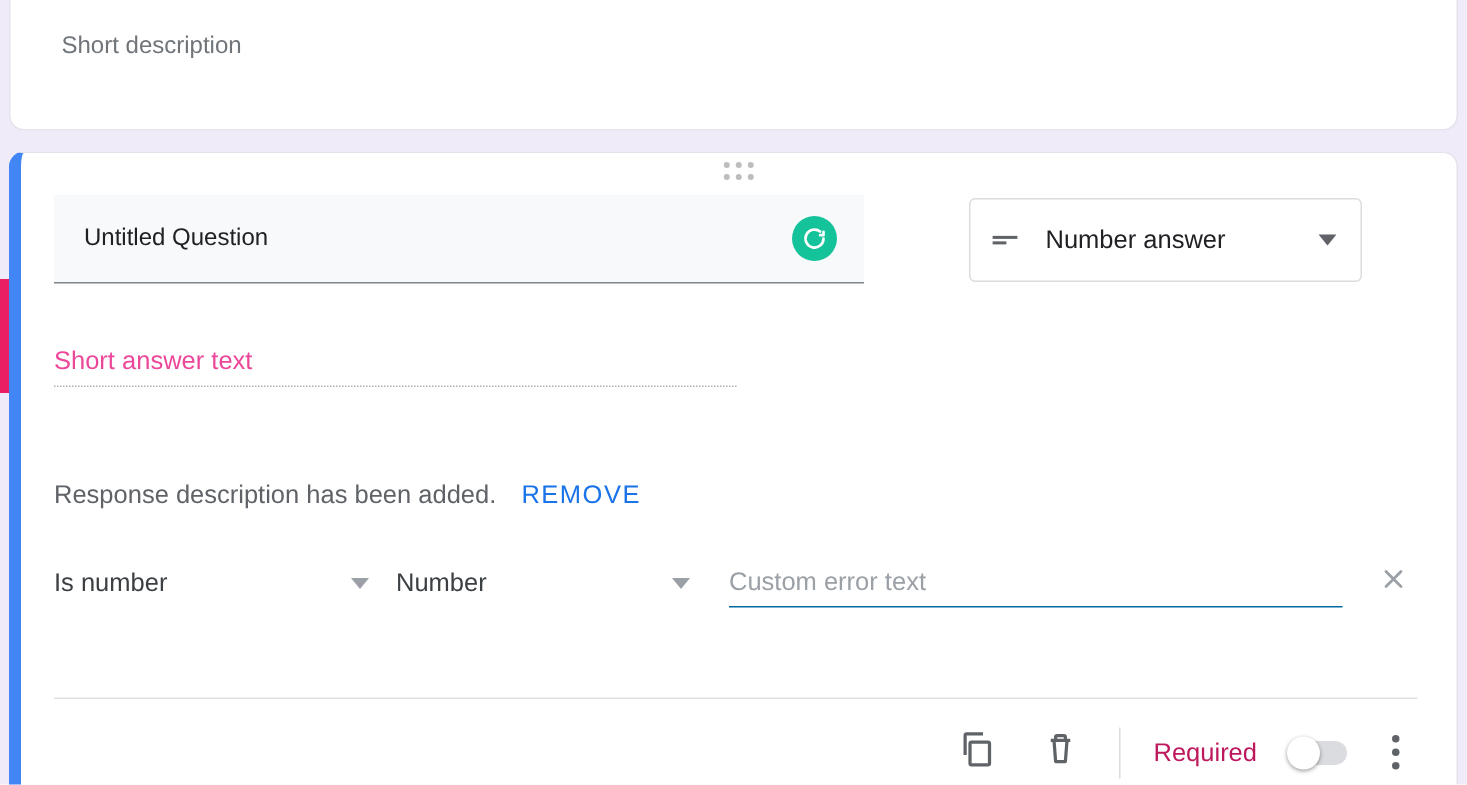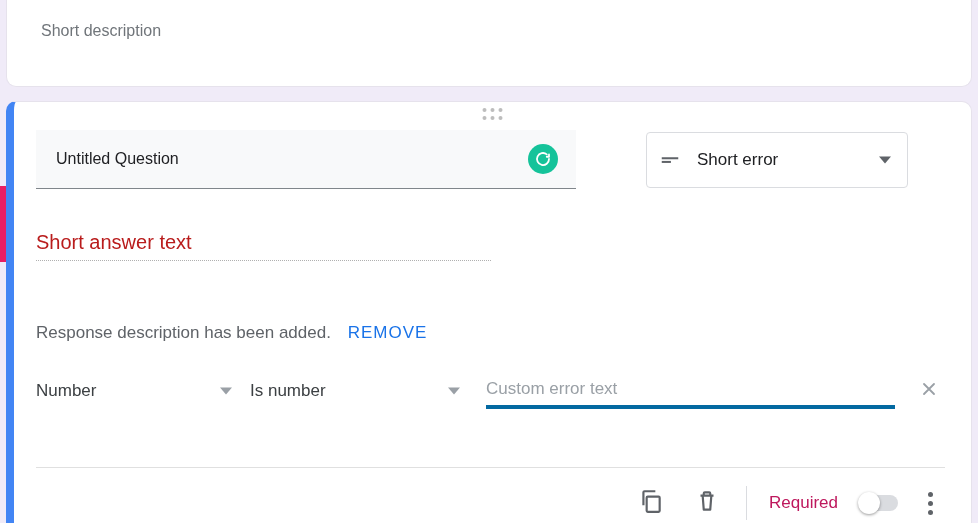--- a/index.html
+++ b/index.html
@@ -124,22 +124,22 @@
   .type-label { flex: 1; font-size: 17px; color: #202124; }
   .dropdown-caret svg { display: block; }
   
   .answer-preview {
     margin-top: 42px;
     width: 455px;
   }
   .answer-preview-text {
     border-bottom: 1px dotted #b0b0b0;
     padding-bottom: 6px;
-    font-size: 20px;
-    color: #b91c1c;
+    font-size: 17px;
+    color: #ec4899;
   }
   
   .validation-msg {
     margin-top: 62px;
     font-size: 17px;
     color: #5f6368;
   }
   .remove-link {
     color: #1a73e8;
     margin-left: 12px;
@@ -161,21 +161,21 @@
     font-size: 17px;
     color: #3c4043;
     padding: 6px 0;
     cursor: pointer;
   }
   .vdrop.nwrap { width: 196px; }
   .vdrop.cwrap { width: 210px; }
   .vdrop-label { flex: 1; }
   .errtext-wrap {
     flex: 1;
-    border-bottom: 4px solid #0369a1;
+    border-bottom: 1px solid #0369a1;
     margin-left: 8px;
   }
   .errtext-input {
     border: none;
     width: 100%;
     font-size: 17px;
     padding: 6px 0;
     outline: none;
     font-family: inherit;
     color: #202124;
@@ -257,47 +257,47 @@
       </div>
     </div>
 
     <div class="type-dropdown">
       <span class="type-icon">
         <svg width="22" height="22" viewBox="0 0 24 24">
           <rect x="3" y="9" width="18" height="2.2" fill="#5f6368"></rect>
           <rect x="3" y="13" width="10" height="2.2" fill="#5f6368"></rect>
         </svg>
       </span>
-      <span class="type-label">Short error</span>
+      <span class="type-label">Number answer</span>
       <span class="dropdown-caret">
         <svg width="12" height="12" viewBox="0 0 10 6">
           <path d="M0 0 L5 6 L10 0 Z" fill="#5f6368"></path>
         </svg>
       </span>
     </div>
   </div>
 
   <div class="answer-preview">
     <div class="answer-preview-text">Short answer text</div>
   </div>
 
   <div class="validation-msg">
     <span>Response description has been added.</span>
     <span class="remove-link">REMOVE</span>
   </div>
 
   <div class="validation-row">
+    <div class="vdrop cwrap">
+      <span class="vdrop-label">Is number</span>
+      <svg width="12" height="12" viewBox="0 0 10 6">
+          <path d="M0 0 L5 6 L10 0 Z" fill="#9aa0a6"></path>
+        </svg>
+    </div>
     <div class="vdrop nwrap">
       <span class="vdrop-label">Number</span>
-      <svg width="12" height="12" viewBox="0 0 10 6">
-          <path d="M0 0 L5 6 L10 0 Z" fill="#9aa0a6"></path>
-        </svg>
-    </div>
-    <div class="vdrop cwrap">
-      <span class="vdrop-label">Is number</span>
       <svg width="12" height="12" viewBox="0 0 10 6">
           <path d="M0 0 L5 6 L10 0 Z" fill="#9aa0a6"></path>
         </svg>
     </div>
     <div class="errtext-wrap">
       <input class="errtext-input" placeholder="Custom error text" style="">
     </div>
     <div class="clear-btn">
       <svg width="20" height="20" viewBox="0 0 24 24">
         <path d="M6 6 L18 18 M6 18 L18 6" stroke="#9aa0a6" stroke-width="2.2" stroke-linecap="round"></path>

